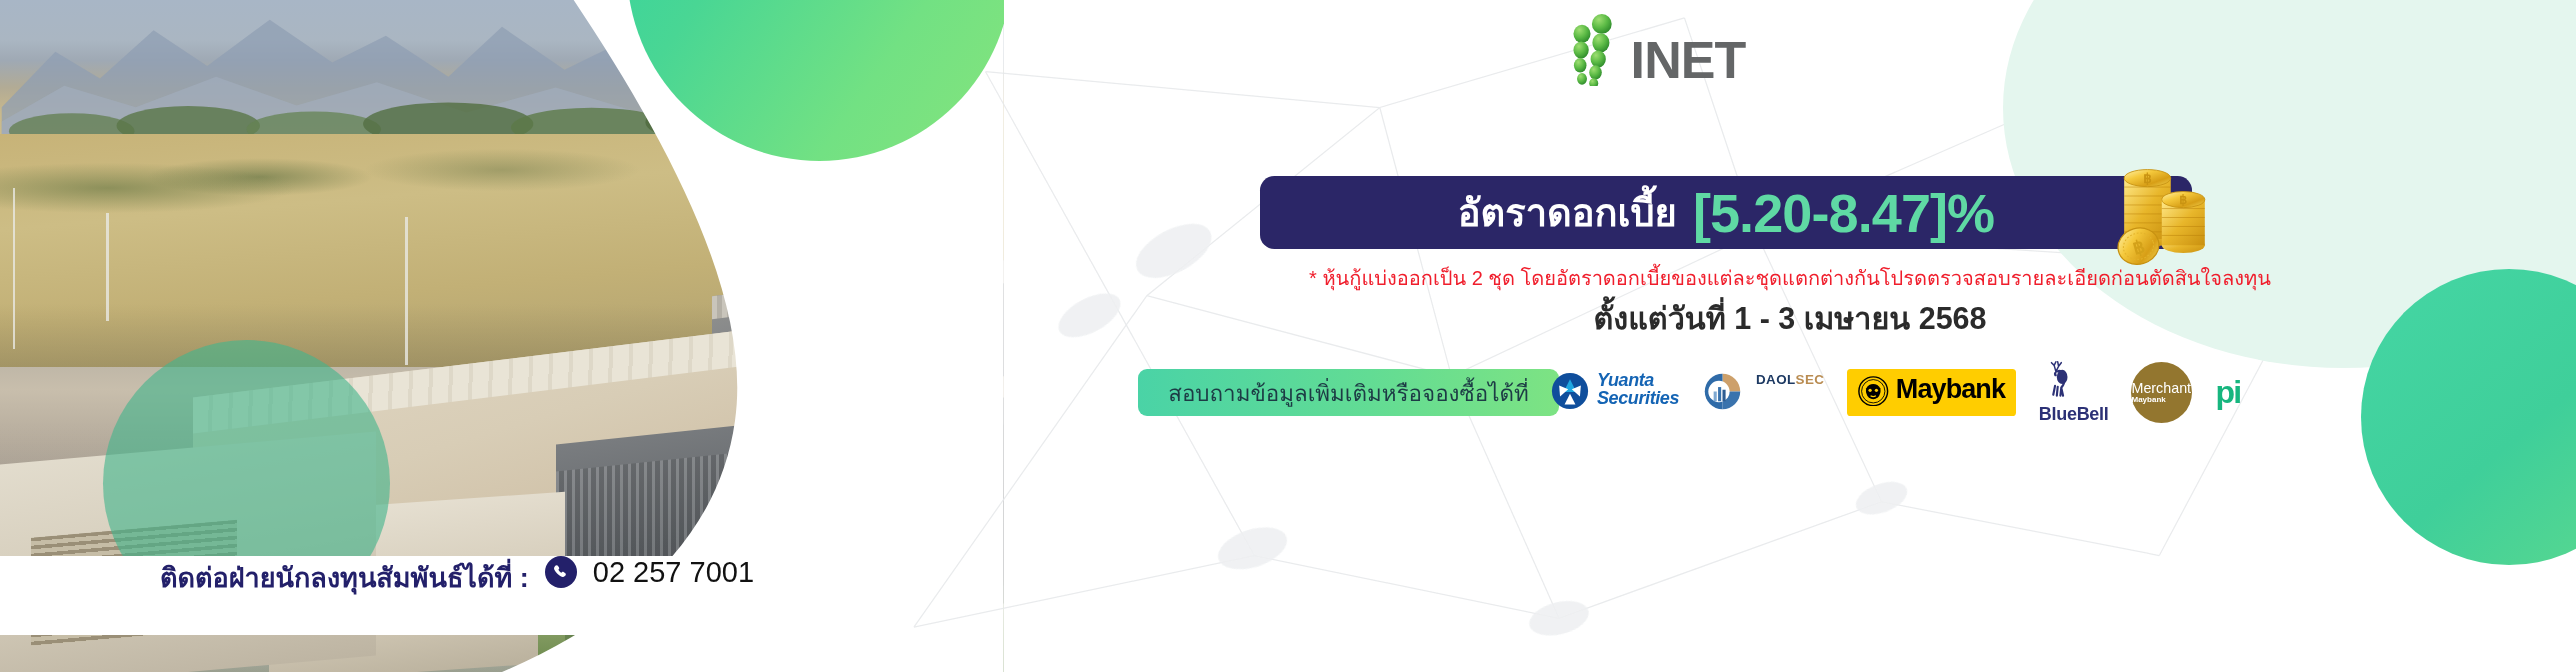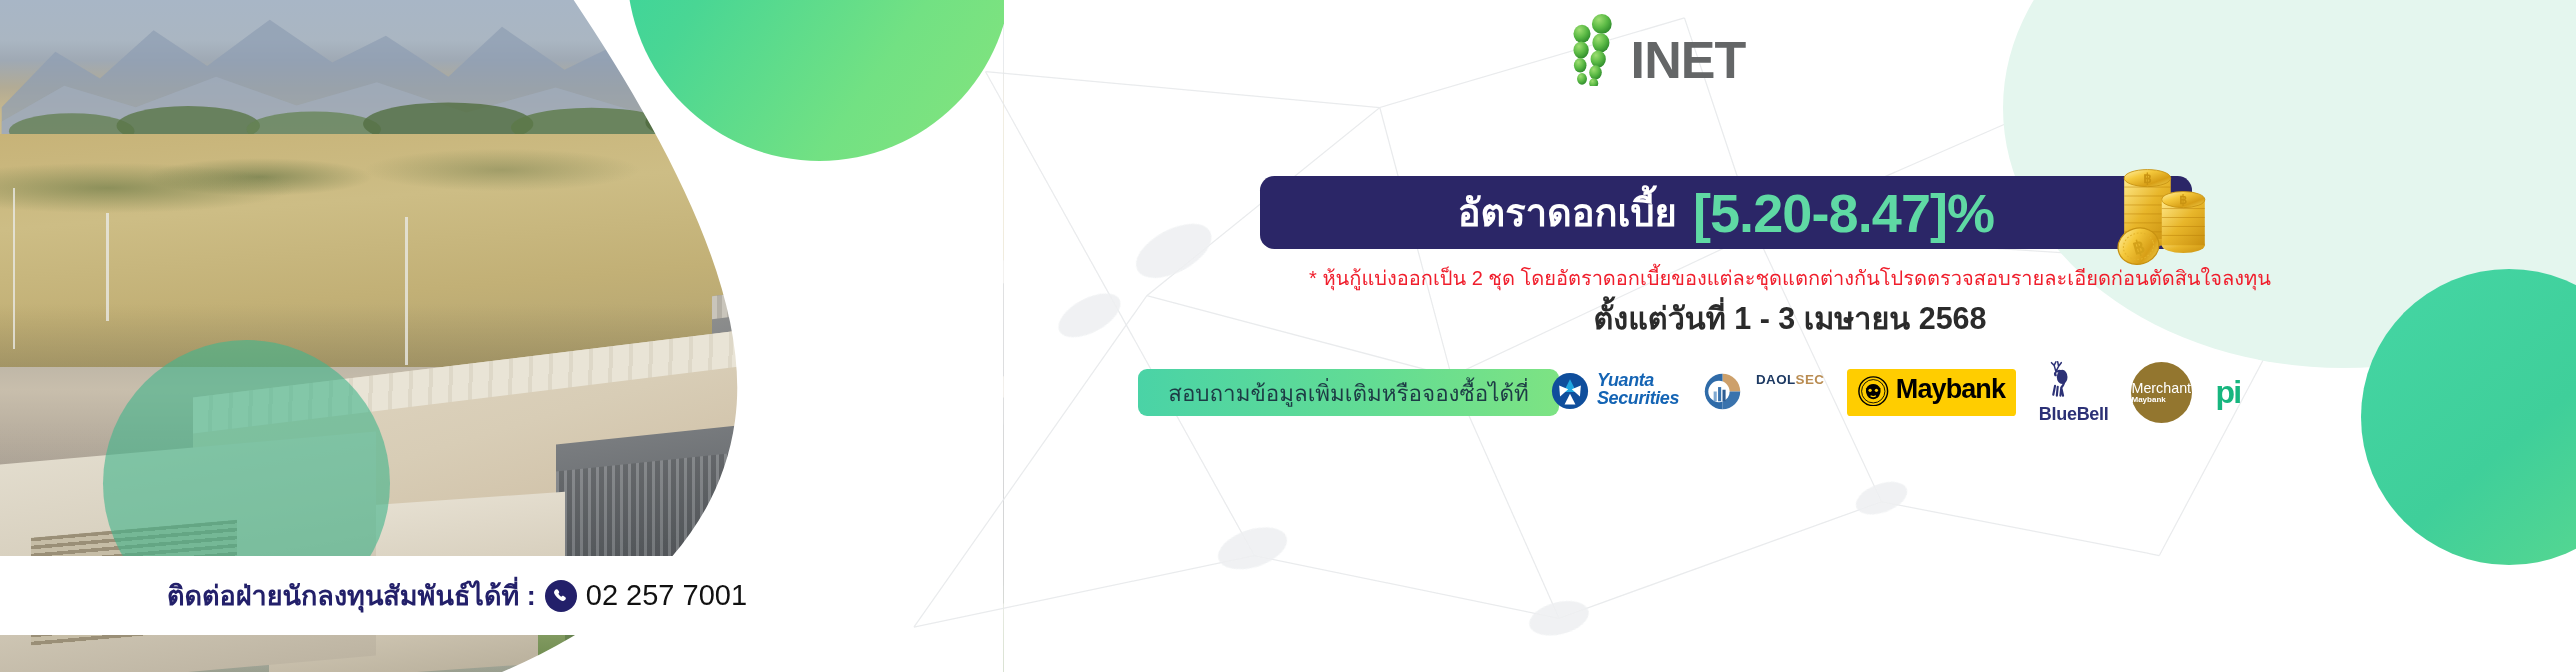--- a/index.html
+++ b/index.html
@@ -276,22 +276,22 @@
   .merchant .m2 { font-size:8px; font-weight:bold; font-family:"Liberation Sans", sans-serif; }
   .pi-txt { color:#17b67f; font-size:32px; font-weight:bold; line-height:.8;
     font-family:"Liberation Sans", sans-serif; letter-spacing:-1.8px; }
 
   
   .contact-card {
     position:absolute; left:0; top:556px;
     width:914px; height:79px;
     background:#ffffff;
     border-radius:0 12.5px 12.5px 0;
-    display:flex; align-items:center; justify-content:center;
-    gap:9px;
+    display:flex; align-items:flex-start; justify-content:center;
+    gap:16px;
   }
   .contact-label {
     font-size:27px; font-weight:bold; color:#23206a;
     font-family:"Liberation Sans", sans-serif; white-space:nowrap;
   }
   .phone-ic {
     width:32px; height:32px; border-radius:50%; background:#23206a;
     display:flex; align-items:center; justify-content:center;
     color:#fff; font-size:17px;
   }

